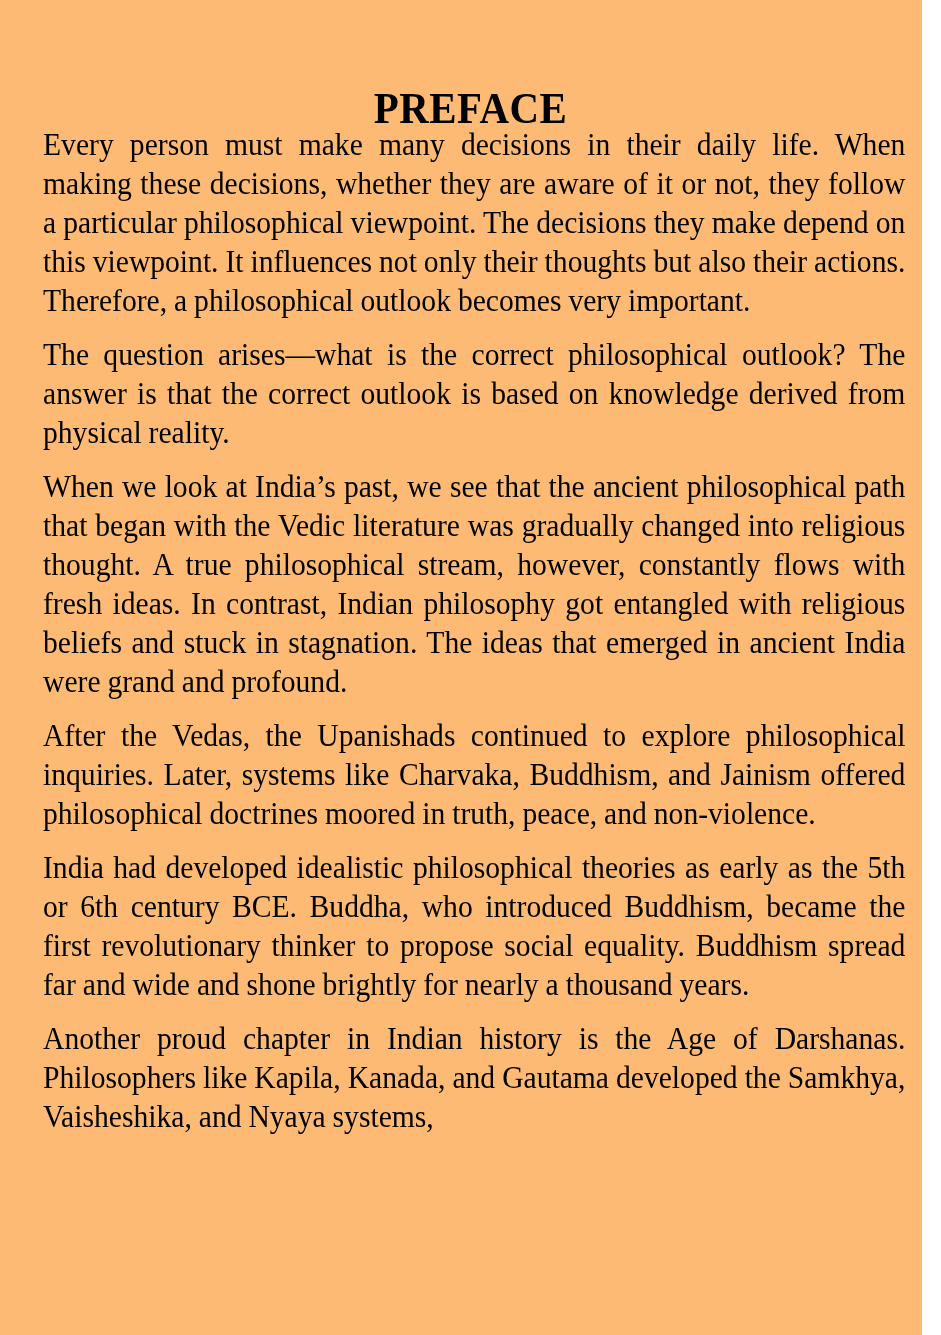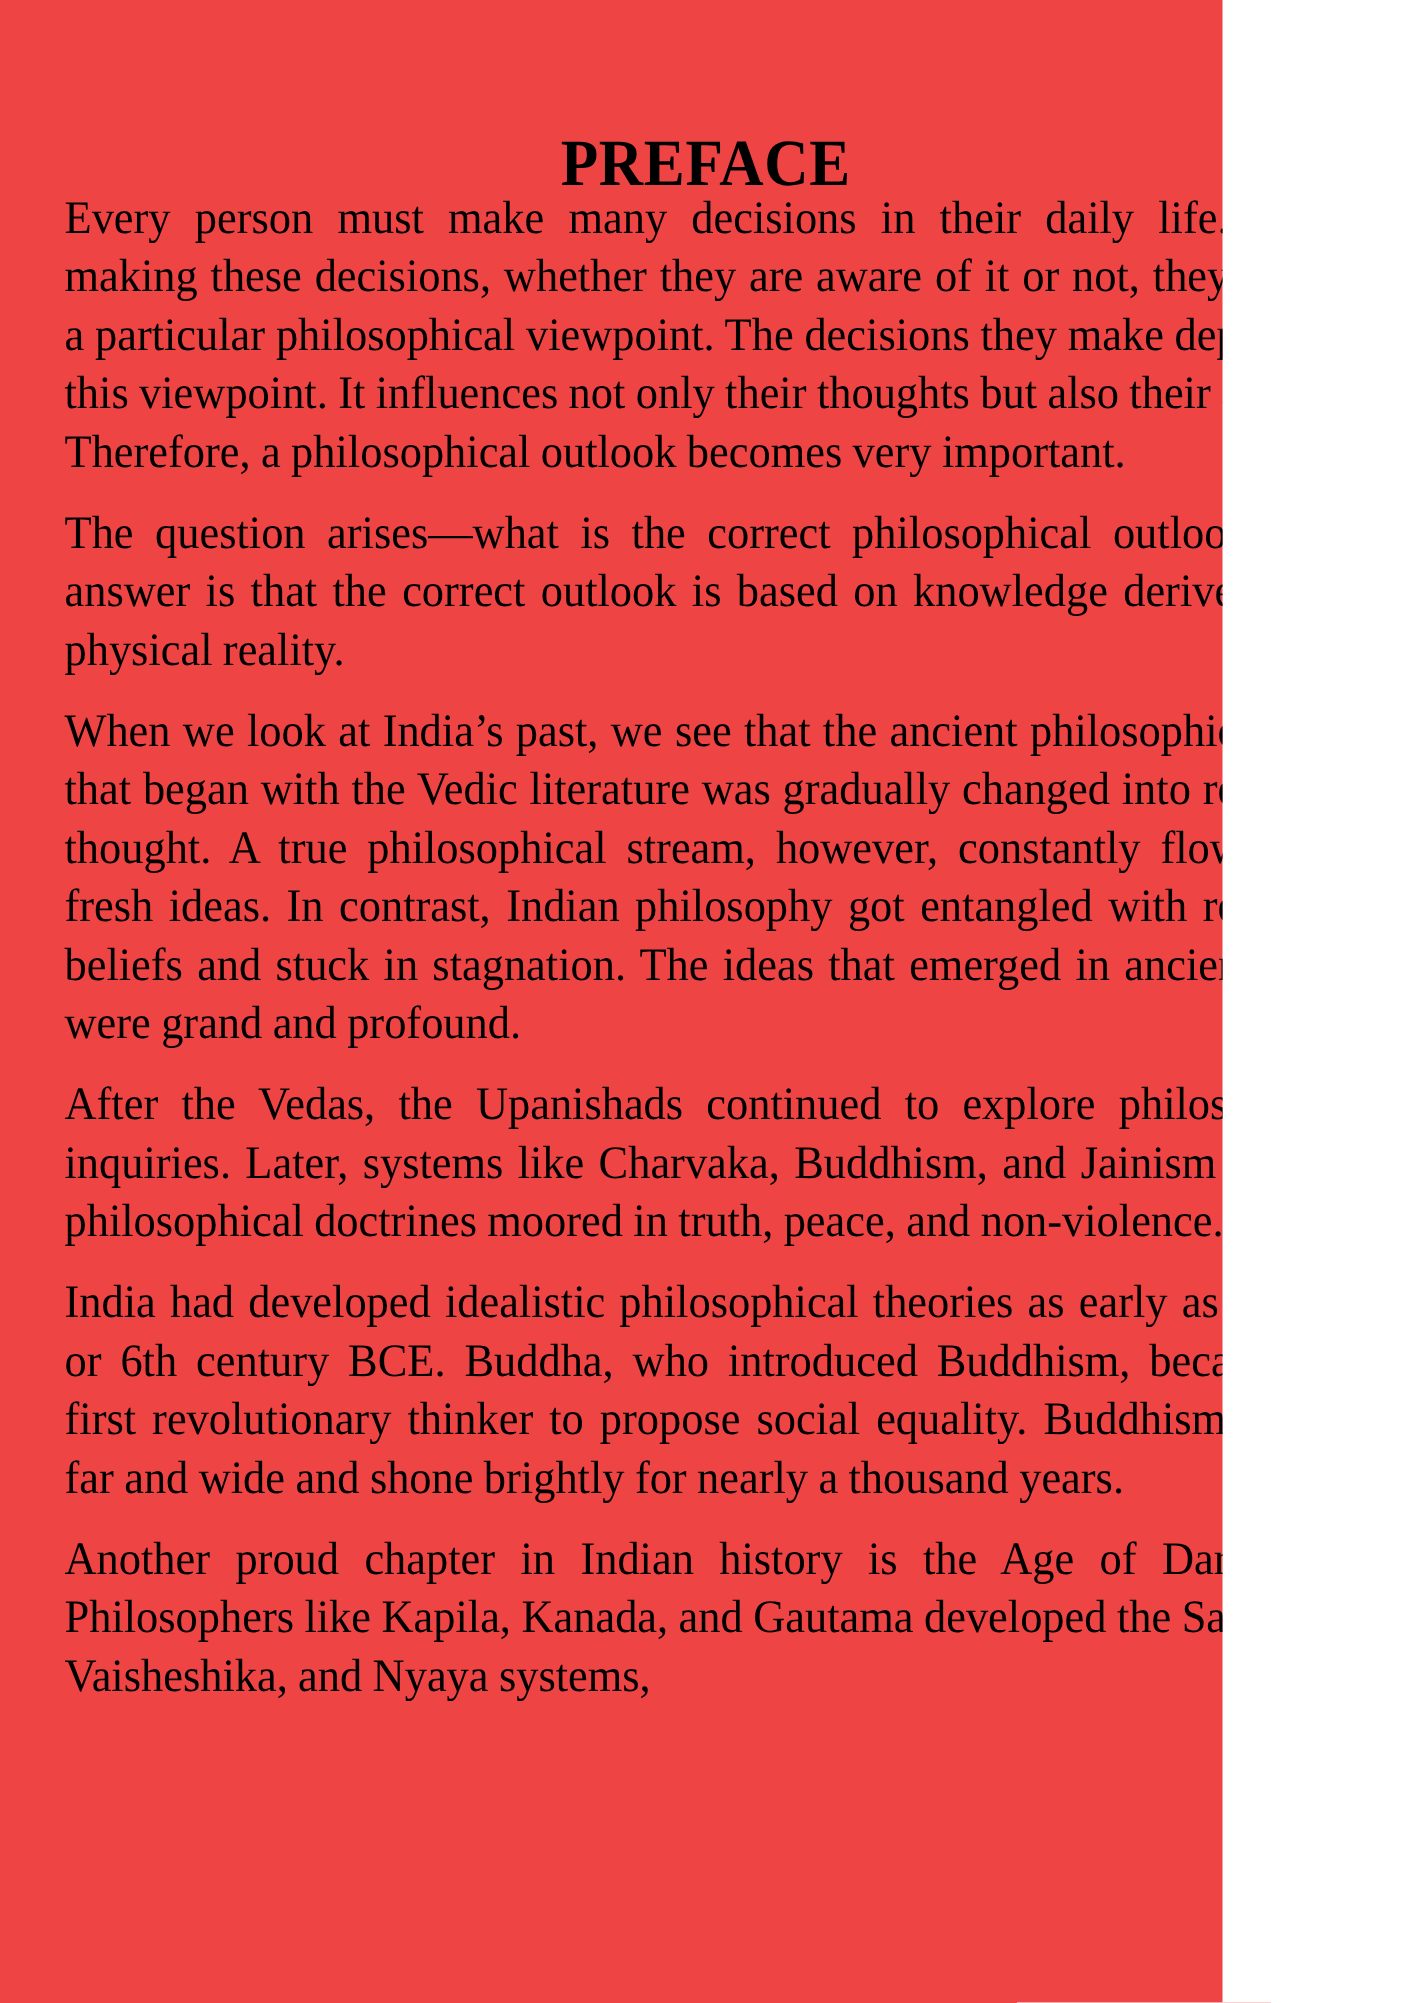--- a/index.html
+++ b/index.html
@@ -10,23 +10,23 @@
   body {
     width: 941px;
     height: 1335px;
     overflow: hidden;
     font-family: "Liberation Serif", "DejaVu Serif", serif;
     color: #000000;
     -webkit-font-smoothing: antialiased;
   }
   .page {
     position: relative;
-    width: 815px;
+    width: 922px;
     height: 1335px;
-    background: #ef4444;
+    background: #fdba74;
     overflow: hidden;
     box-sizing: border-box;
     text-decoration: underline;
   }
   .page-title {
     position: absolute;
     left: 0;
     top: 55px;
     width: 941px;
     text-align: center;

